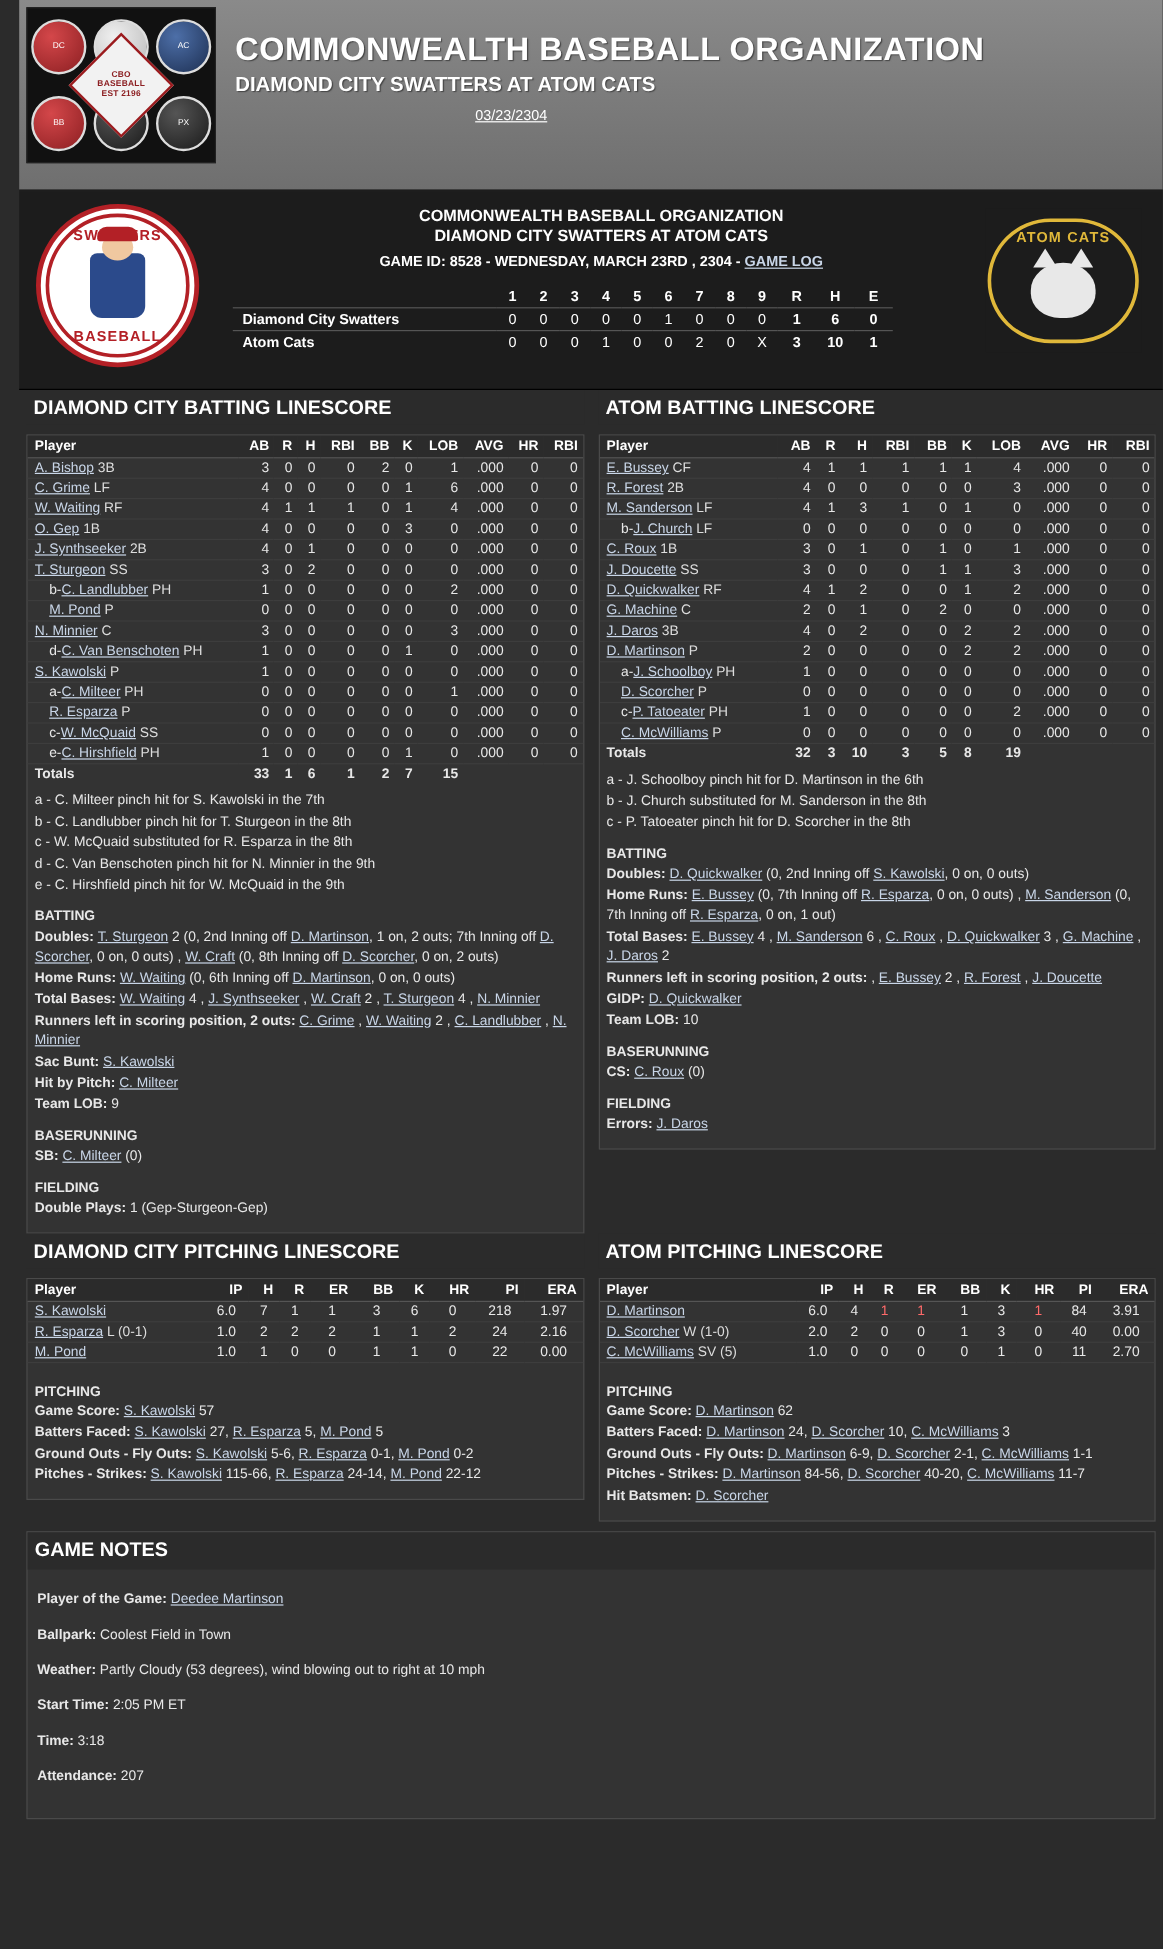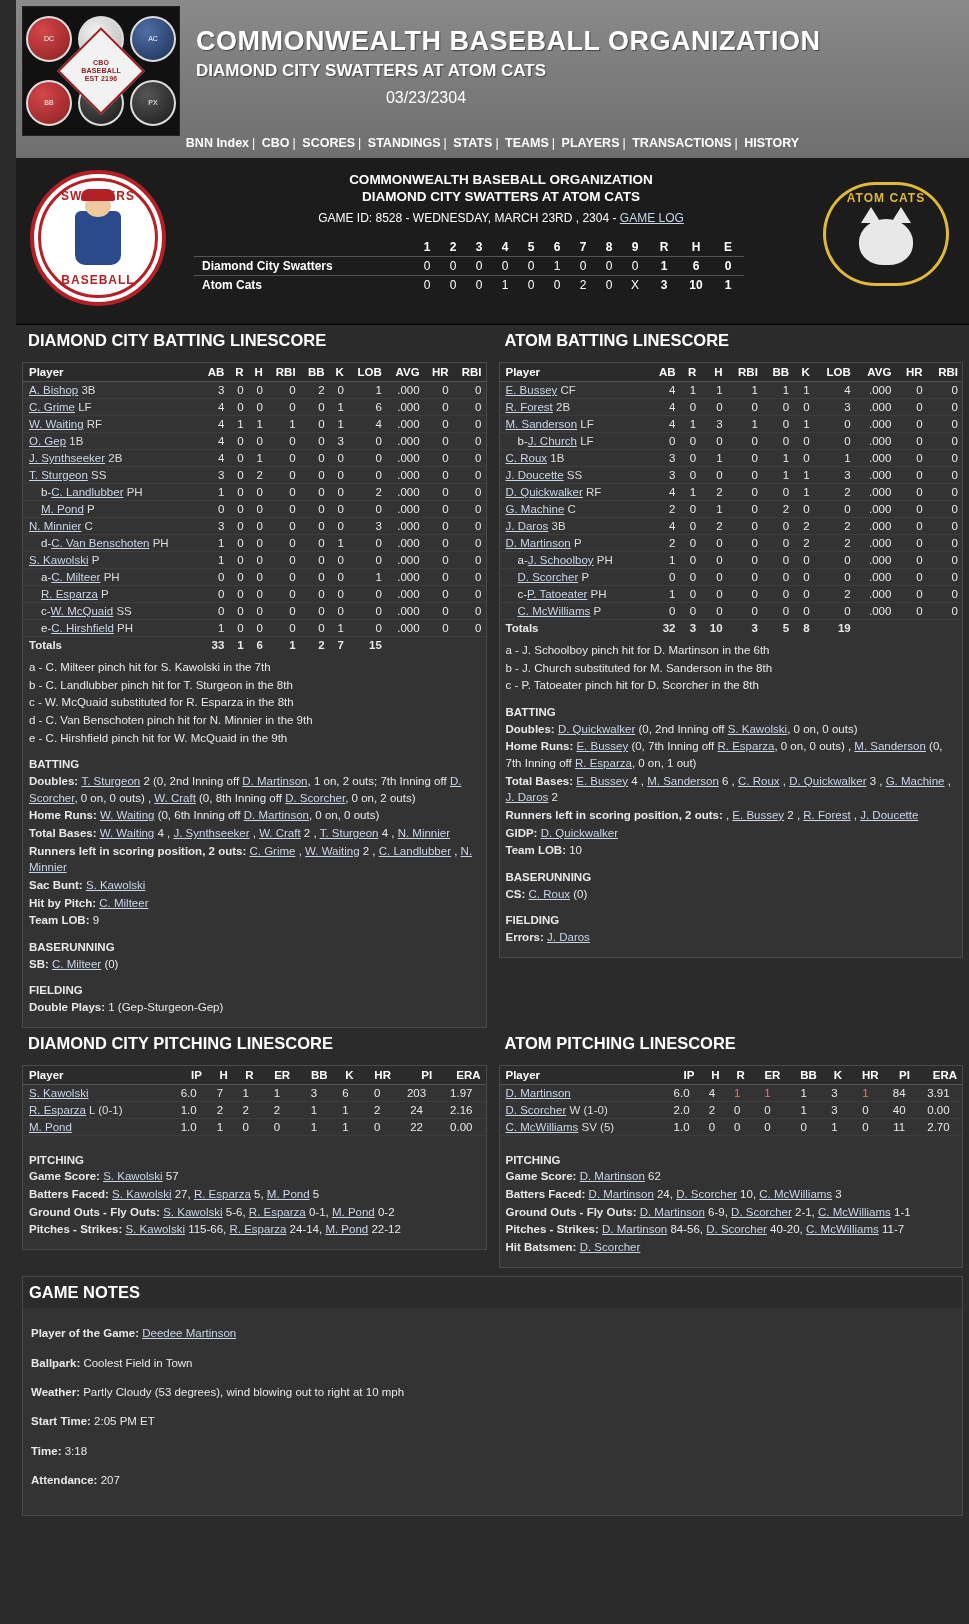--- a/index.html
+++ b/index.html
@@ -38,21 +38,21 @@
   .cbo-center-txt {
     position: absolute; left: 50%; top: 50%; transform: translate(-50%,-50%);
     width: 70px; text-align: center; font-size: 7px; font-weight: bold; color: #8c1f22;
     line-height: 1.15; letter-spacing: .2px;
   }
   .header-titles { position: absolute; left: 180px; top: 26px; color: #fff; }
   .h-org { font-size: 27px; font-weight: bold; letter-spacing: .5px; color:#fff;
       text-shadow: 1px 1px 1px #444;}
   .h-game { font-size: 17px; font-weight: bold; margin-top: 4px; color:#fff;
       text-shadow: 1px 1px 1px #444;}
-  .h-date { font-size: 16px; margin-top: 8px; color:#fff; text-align:center; width: 460px;}
+  .h-date { font-size: 12px; margin-top: 8px; color:#fff; text-align:center; width: 460px; text-decoration: underline;}
   .navbar {
     position: absolute; bottom: 8px; left: 0; width: 100%;
     text-align: center; font-size: 12.5px; color: #fff; font-weight: bold;
   }
   .navbar span.sep { color: #fff; padding: 0 3px; font-weight: normal; }
   .navbar a { color: #fff; text-decoration: none; }
 
   
   .scorebox { background: #1c1c1c; position: relative; height: 165px; border-bottom: 1px solid #000; }
   .team-badge-left {
@@ -96,21 +96,21 @@
     content:""; position: absolute; top: -12px; width: 0; height: 0;
     border-left: 10px solid transparent; border-right: 10px solid transparent;
     border-bottom: 16px solid #e8e8e8;
   }
   .cat-face:before { left: 2px; }
   .cat-face:after { right: 2px; }
 
   .score-head { position: absolute; left: 180px; top: 12px; width: 610px; text-align: center; color: #fff; }
   .sh1 { font-size: 13.5px; font-weight: bold; }
   .sh2 { font-size: 13.5px; font-weight: bold; margin-top: 2px;}
-  .sh3 { font-size: 12px; font-weight: normal; margin-top: 7px;}
+  .sh3 { font-size: 12px; font-weight: bold; margin-top: 7px;}
 
   table.linescore { position: absolute; left: 178px; top: 78px; border-collapse: collapse; color: #fff; font-size: 12px;}
   table.linescore th, table.linescore td { padding: 2px 0; text-align: center; }
   table.linescore th.tm, table.linescore td.tm { text-align: left; width: 220px; padding-left: 8px; font-weight: bold;}
   table.linescore th { font-weight: bold; width: 26px; }
   table.linescore td.inn { width: 26px; }
   table.linescore th.rhe, table.linescore td.rhe { width: 32px; font-weight: bold; }
   .ls-row-sep td { border-top: 1px solid #555; }
   .ls-head td, .ls-head th { border-bottom: 1px solid #555; }
 
@@ -174,31 +174,20 @@
         <span>EST 2196</span>
       </div>
     </div>
 
     <div class="header-titles">
       <div class="h-org">COMMONWEALTH BASEBALL ORGANIZATION</div>
       <div class="h-game">DIAMOND CITY SWATTERS AT ATOM CATS</div>
       <div class="h-date">03/23/2304</div>
     </div>
 
-    <div class="navbar">
-      <a>BNN Index</a><span class="sep">|</span>
-      <a>CBO</a><span class="sep">|</span>
-      <a>SCORES</a><span class="sep">|</span>
-      <a>STANDINGS</a><span class="sep">|</span>
-      <a>STATS</a><span class="sep">|</span>
-      <a>TEAMS</a><span class="sep">|</span>
-      <a>PLAYERS</a><span class="sep">|</span>
-      <a>TRANSACTIONS</a><span class="sep">|</span>
-      <a>HISTORY</a>
-    </div>
   </div>
 
   <div class="scorebox">
     <div class="team-badge-left">
       <div class="badge-ring">
         <div class="badge-top">SWATTERS</div>
         <div class="badge-figure"></div>
         <div class="badge-bottom">BASEBALL</div>
       </div>
     </div>
@@ -801,21 +790,21 @@
           <tbody>
               <tr>
                 <td class="plyr"><a>S. Kawolski</a></td>
                 <td>6.0</td>
                 <td>7</td>
                 <td>1</td>
                 <td>1</td>
                 <td>3</td>
                 <td>6</td>
                 <td>0</td>
-                <td>203</td>
+                <td>218</td>
                 <td>1.97</td>
               </tr>
               <tr>
                 <td class="plyr"><a>R. Esparza</a><span class="pos"> L (0-1)</span></td>
                 <td>1.0</td>
                 <td>2</td>
                 <td>2</td>
                 <td>2</td>
                 <td>1</td>
                 <td>1</td>

